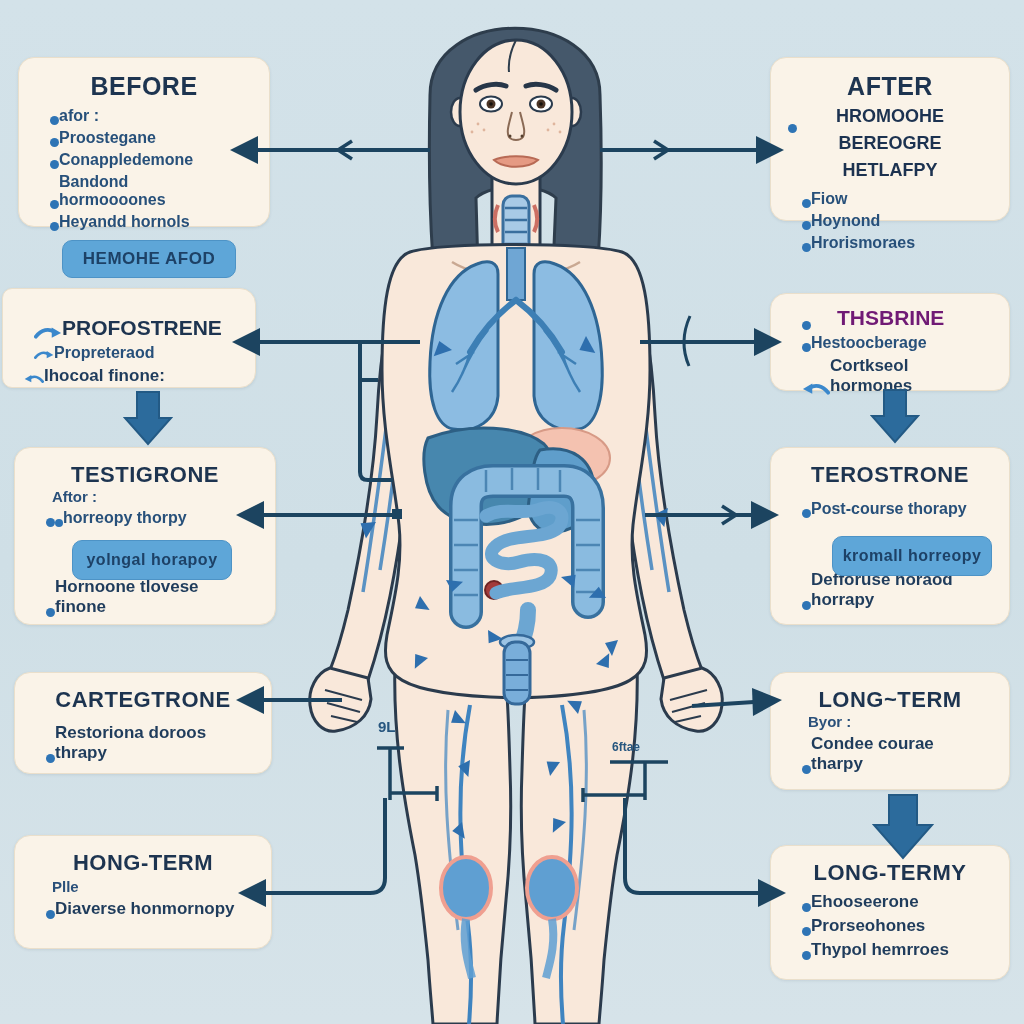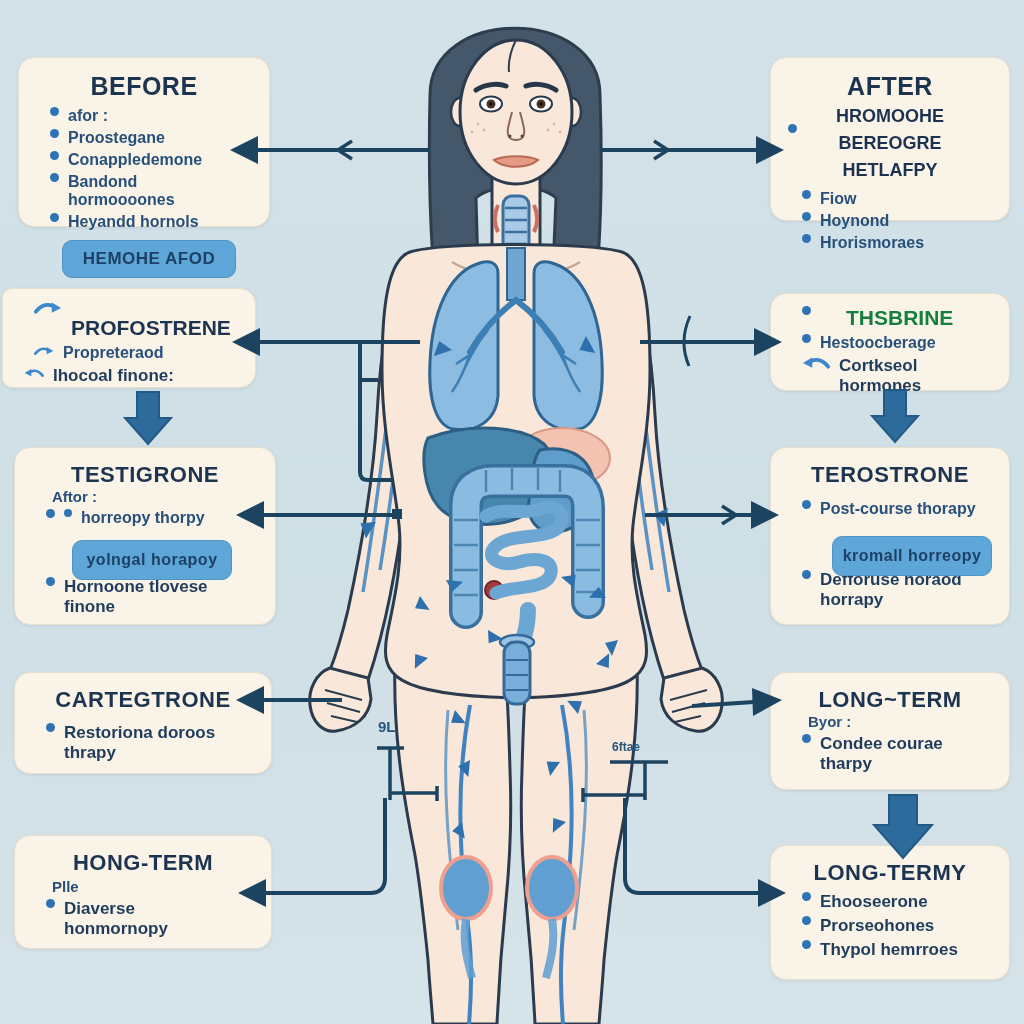--- a/index.html
+++ b/index.html
@@ -14,21 +14,21 @@
     position:absolute;background:#faf3e8;border:1px solid #eadfcb;
     border-radius:16px;box-shadow:0 1px 3px rgba(40,60,80,.10);
     padding:10px 31px;box-sizing:border-box;color:#24496e;z-index:3;
   }
   .box .title{
     text-align:center;font-weight:bold;color:#1d3450;letter-spacing:.5px;
     font-size:22px;margin:4px 0 6px 0;
   }
   .big .title{font-size:25px;}
   .sub{font-size:15px;font-weight:bold;color:#2a507a;margin:0 0 2px 6px;}
-  .row{display:flex;align-items:flex-start;gap:9px;margin:4px 0;font-size:16px;font-weight:bold;color:#27507a;}
+  .row{display:flex;align-items:flex-end;margin:4px 0;font-size:16px;font-weight:bold;color:#27507a;}
   .row.dark{color:#1f3c5c;font-size:17px;}
   .dot{width:9px;height:9px;border-radius:50%;background:#2e74b5;flex:0 0 auto;}
   .dot.small{width:8px;height:8px;}
   .badge{
     position:absolute;background:#5ea6d8;border:1px solid #4d93c6;border-radius:10px;
     color:#1d4166;font-weight:bold;text-align:center;z-index:3;
     display:flex;align-items:center;justify-content:center;letter-spacing:.5px;
   }
   .swoosh{width:28px;height:14px;flex:0 0 auto;}
   .flip{transform:scaleX(-1);}
@@ -296,21 +296,21 @@
     <div class="row">
         <span class="dot"></span>
       <span>Hrorismoraes</span>
       </div>
   </div>
   <div class="lonedot" style="left:788px;top:124px;"></div>
 
   <div class="box" style="left:770px;top:293px;width:240px;height:98px;">
     <div class="row dark" style="justify-content:flex-start;margin-top:2px;">
       <span class="dot"></span>
-      <span style="font-size:21px;font-weight:bold;color:#15803d;margin-left:26px;">THSBRINE</span>
+      <span style="font-size:21px;font-weight:bold;color:#701a75;margin-left:26px;">THSBRINE</span>
       </div>
     <div class="row">
         <span class="dot"></span>
       <span>Hestoocberage</span>
       </div>
     <div class="row dark">
       <svg class="swoosh flip" viewBox="0 0 30 14">
         <path d="M2 11 C8 3 16 2 22 6" fill="none" stroke="#3b88cc" stroke-width="4" stroke-linecap="round"></path>
         <path d="M19 1 L29 7 L19 12 Z" fill="#3b88cc"></path>
         </svg>

